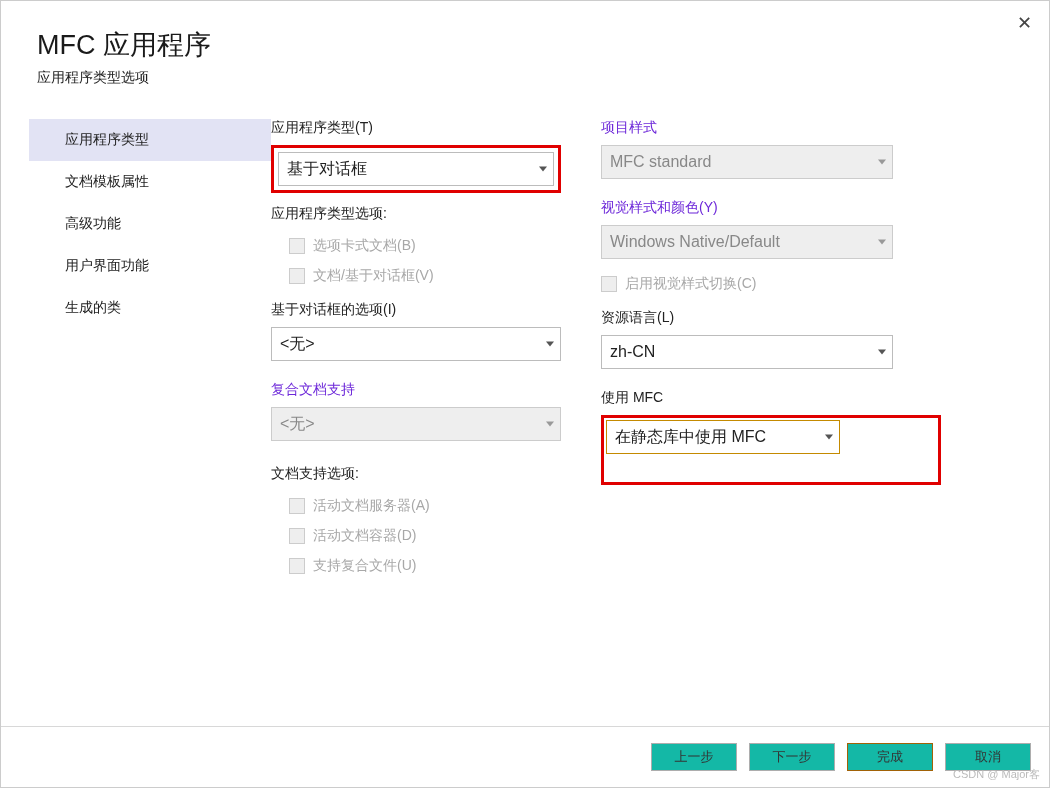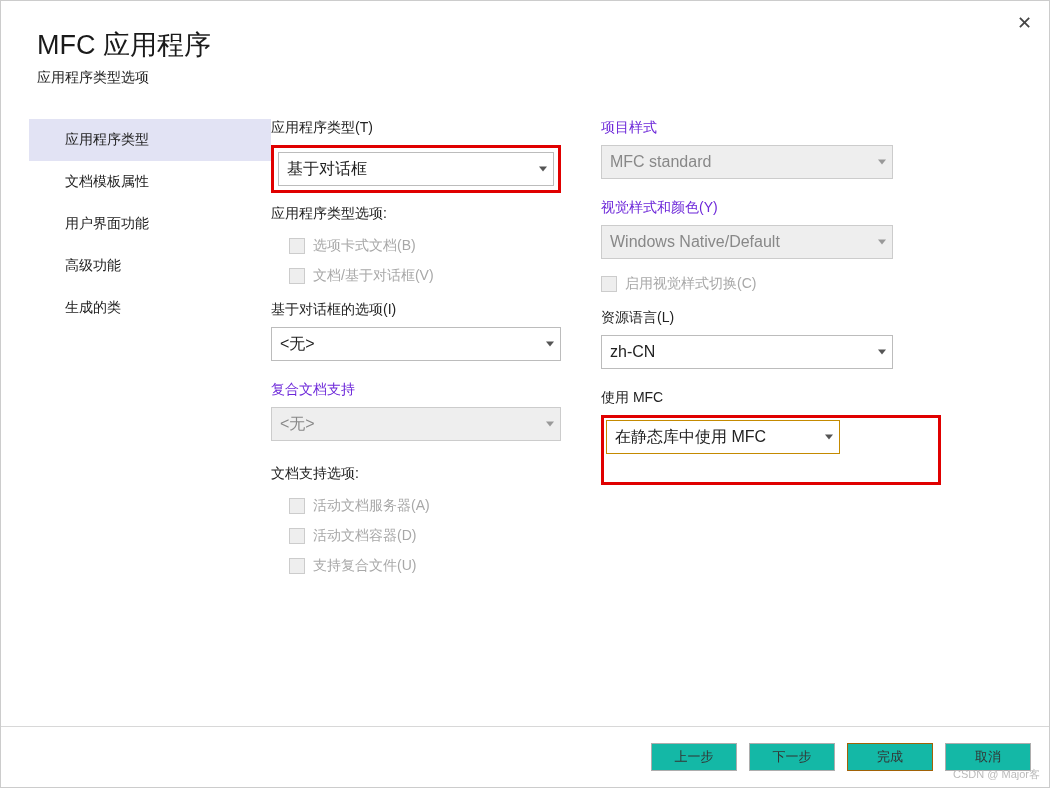--- a/index.html
+++ b/index.html
@@ -45,22 +45,22 @@
 
   <div class="header">
     <h1>MFC 应用程序</h1>
     <div class="subtitle">应用程序类型选项</div>
   </div>
 
   <div class="body-area">
     <div class="sidebar">
       <div class="sidebar-item active">应用程序类型</div>
       <div class="sidebar-item">文档模板属性</div>
+      <div class="sidebar-item">高级功能</div>
       <div class="sidebar-item">用户界面功能</div>
-      <div class="sidebar-item">高级功能</div>
       <div class="sidebar-item">生成的类</div>
     </div>
 
     <div class="content">
 
       <div class="col">
         <div class="group-label">应用程序类型(T)</div>
         <div class="red-box" style="margin-bottom:8px;">
           <div class="select" style="margin-bottom:0;">
             <span>基于对话框</span>

